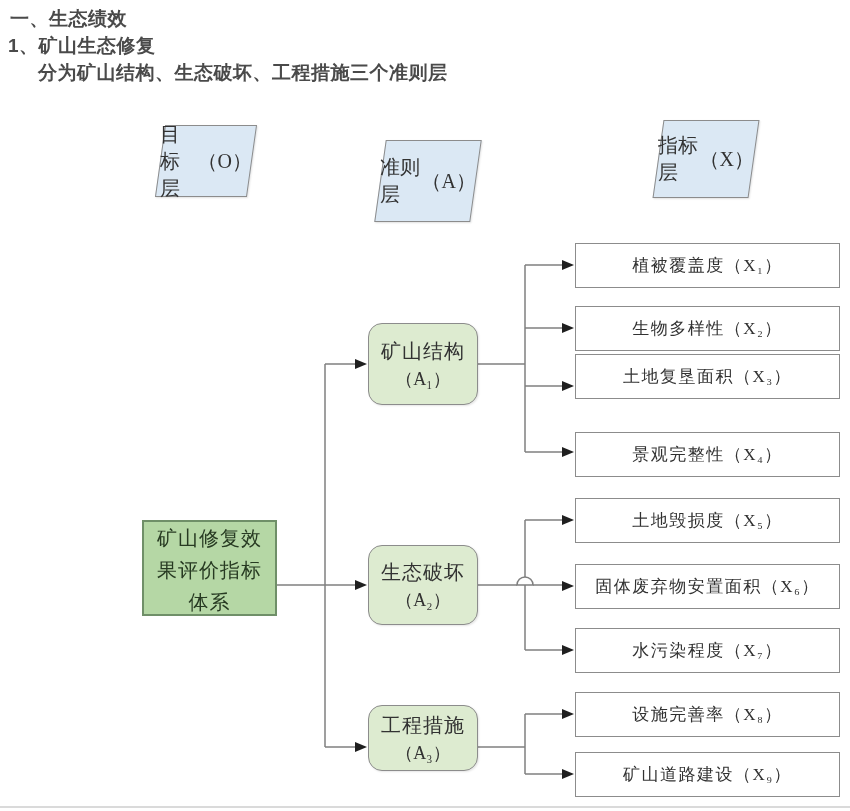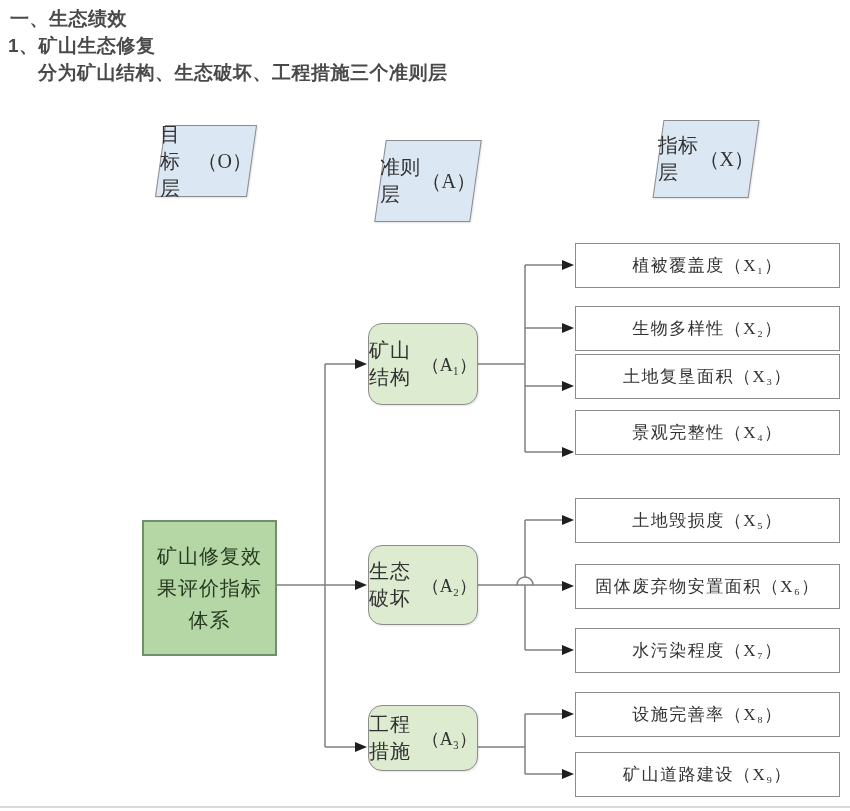--- a/index.html
+++ b/index.html
@@ -23,30 +23,30 @@
     border:1.5px solid var(--border-gray);transform:skewX(-8deg);
     box-shadow:1px 1px 2px rgba(0,0,0,0.12);
   }
   .para-txt{
     position:relative;width:100%;height:100%;display:flex;flex-direction:row;
     align-items:center;justify-content:center;
     font-family:"Liberation Serif","DejaVu Serif",serif;
     font-size:20px;color:var(--box-text);line-height:1.35;
   }
   .goal{
-    position:absolute;left:142px;top:520px;width:135px;height:136px;
+    position:absolute;left:142px;top:520px;width:135px;height:96px;
     background:var(--goal-green);border:2px solid var(--goal-border);
     box-sizing:border-box;display:flex;flex-direction:column;align-items:center;
-    justify-content:center;font-family:"Liberation Serif","DejaVu Serif",serif;
+    font-family:"Liberation Serif","DejaVu Serif",serif;
     font-size:20px;color:#273a22;line-height:1.6;letter-spacing:1px;
   }
   .crit{
     position:absolute;left:368px;width:110px;background:var(--criteria-green);
     border:1.5px solid var(--border-gray);border-radius:14px;box-sizing:border-box;
-    display:flex;flex-direction:row;align-items:center;justify-content:center;
+    display:flex;flex-direction:column;align-items:center;justify-content:center;
     font-family:"Liberation Serif","DejaVu Serif",serif;color:var(--box-text);
     box-shadow:1px 1px 2px rgba(0,0,0,0.10);
   }
   .crit .nm{font-size:20px;letter-spacing:1px;}
   .crit .cd{font-size:18px;margin-top:2px;}
   .ind{
     position:absolute;left:575px;width:265px;height:45px;background:#ffffff;
     border:1.5px solid var(--border-gray);box-sizing:border-box;display:flex;
     align-items:center;justify-content:center;
     font-family:"Liberation Serif","DejaVu Serif",serif;font-size:17px;
@@ -144,21 +144,21 @@
     <span class="cd">（A₂）</span>
   </div>
   <div class="crit" style="top:705px;height:66px;">
     <span class="nm">工程措施</span>
     <span class="cd">（A₃）</span>
   </div>
 
   <div class="ind" style="top:243px;">植被覆盖度（X₁）</div>
   <div class="ind" style="top:306px;">生物多样性（X₂）</div>
   <div class="ind" style="top:354px;">土地复垦面积（X₃）</div>
-  <div class="ind" style="top:410px;">景观完整性（X₄）</div>
+  <div class="ind" style="top:432px;">景观完整性（X₄）</div>
   <div class="ind" style="top:498px;">土地毁损度（X₅）</div>
   <div class="ind" style="top:564px;">固体废弃物安置面积（X₆）</div>
   <div class="ind" style="top:628px;text-align:center;">水污染程度（X₇）</div>
   <div class="ind" style="top:692px;">设施完善率（X₈）</div>
   <div class="ind" style="top:752px;">矿山道路建设（X₉）</div>
 
   <div class="bottom-rule"></div>
 </div>
 
 </body></html>

